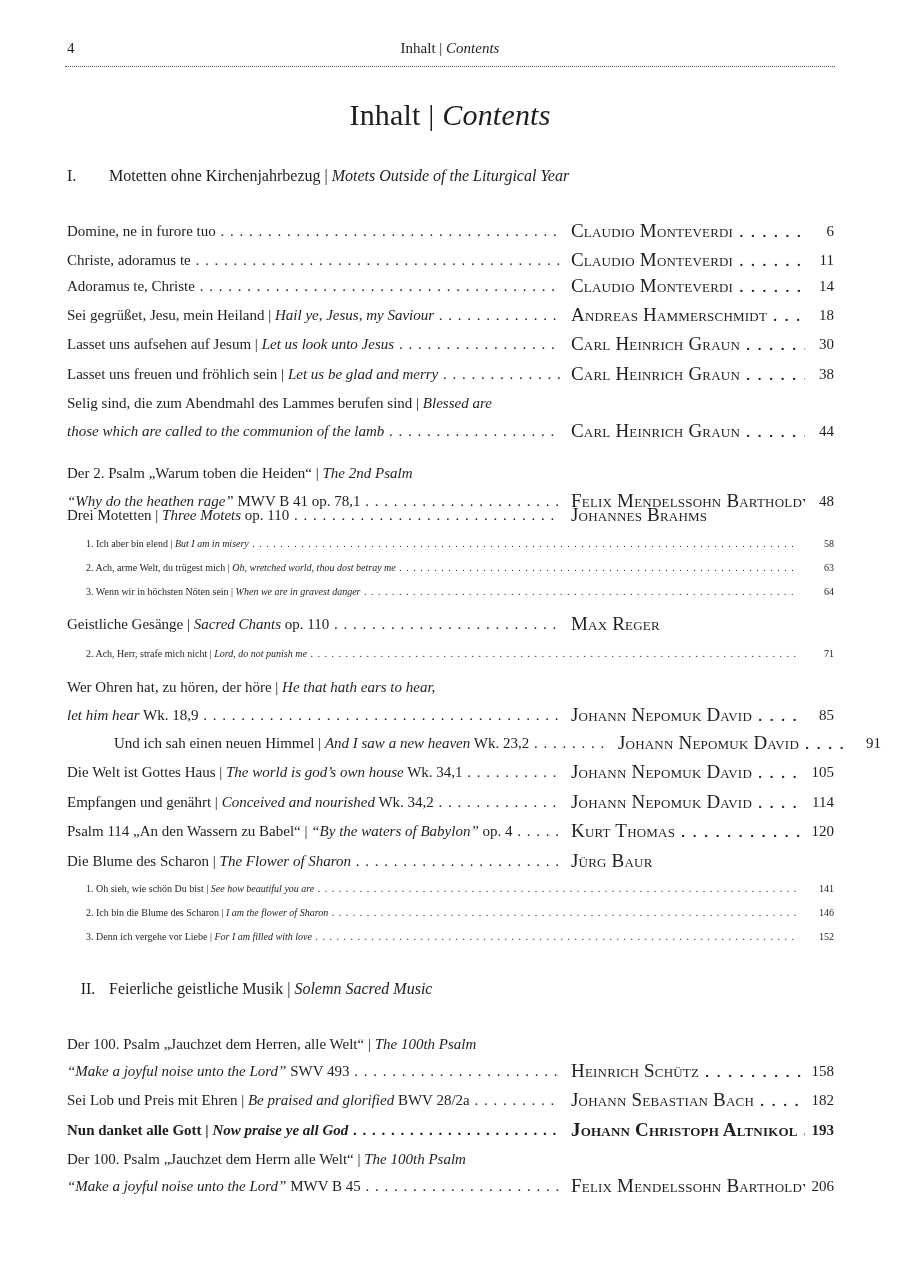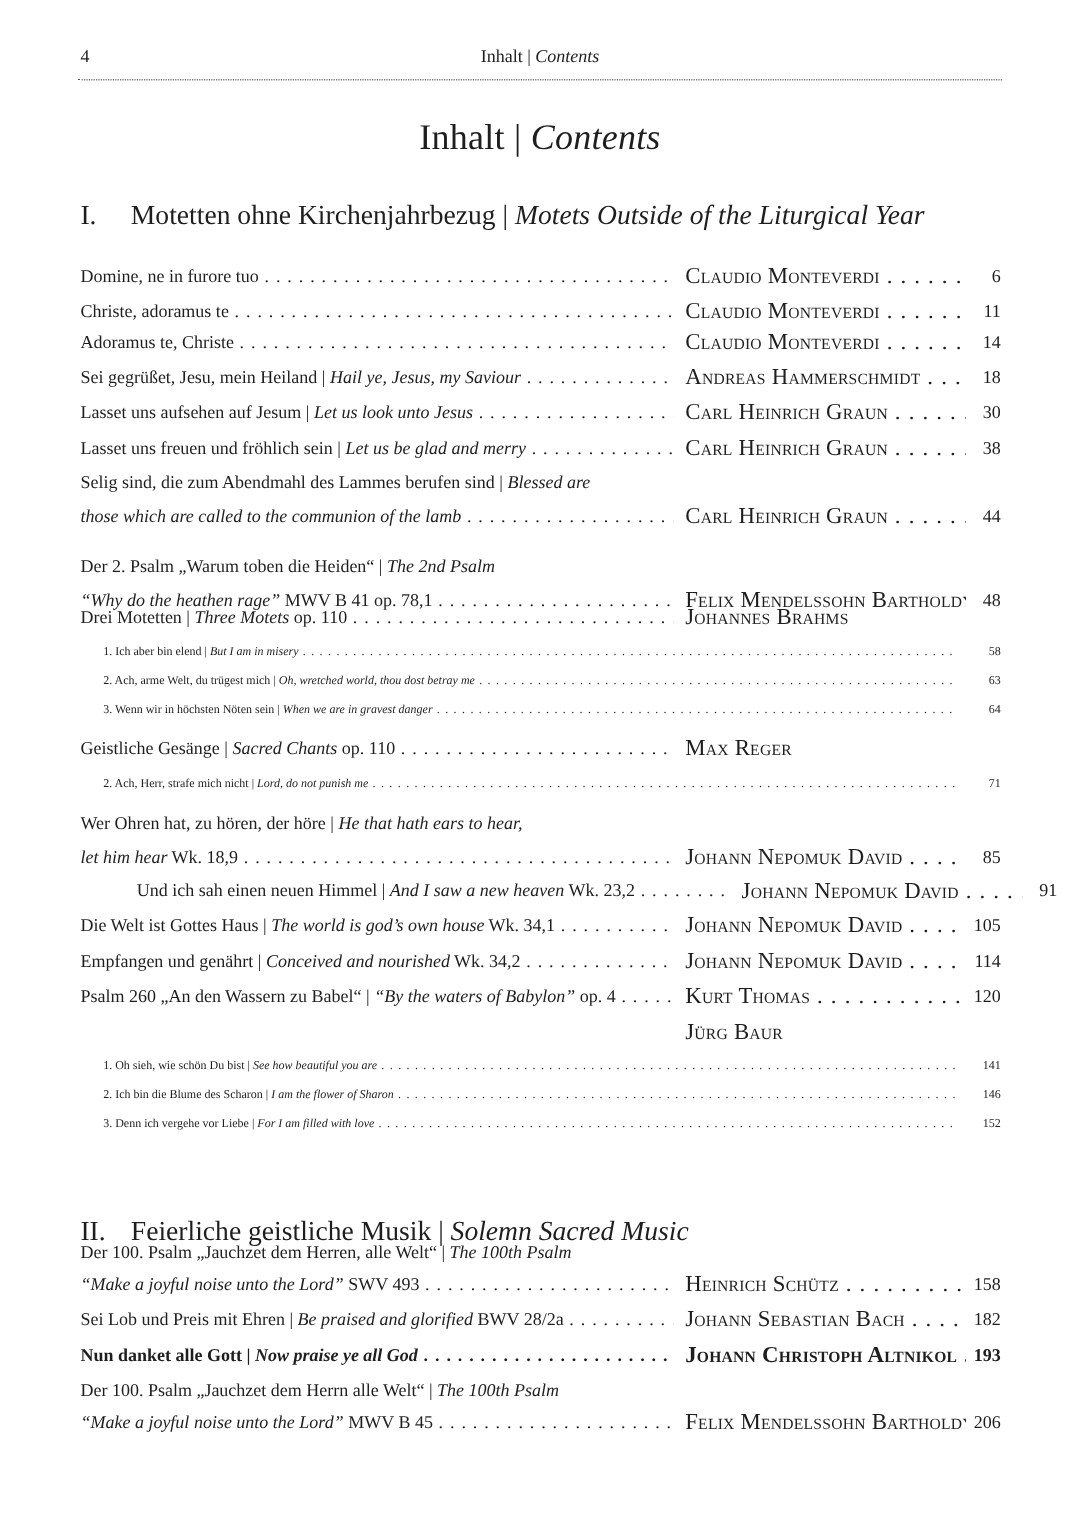--- a/index.html
+++ b/index.html
@@ -13,21 +13,21 @@
     border-bottom: 1px dotted #555;
   }
   .page-num { position: absolute; left: 2px; top: 2px; font-size: 15px; }
   .running-title { position: absolute; left: 0; right: 0; top: 2px; text-align: center; font-size: 15px; }
   .it { font-style: italic; }
   .doc-title {
     position: absolute; left: 0; right: 0; top: 98px; text-align: center;
     font-size: 30px; letter-spacing: 0.2px;
   }
   .section-heading {
-    position: absolute; left: 67px; font-size: 23px; white-space: nowrap;
+    position: absolute; left: 67px; font-size: 16px; white-space: nowrap;
   }
   .section-heading .num { display: inline-block; width: 42px; }
   .entry {
     position: absolute; left: 67px; width: 767px; font-size: 15px; line-height: 20px;
     white-space: nowrap;
   }
   .entry .line { position: relative; height: 20px; }
   .entry .title-wrap {
     position: absolute; left: 0; width: 494px; overflow: hidden; white-space: nowrap;
   }
@@ -186,27 +186,28 @@
     </div>
     <div class="entry" style="top: 792px;">
       <div class="line">
         <div class="title-wrap dots"><span>Empfangen und genährt | </span><span class="it">Conceived and nourished</span><span> Wk. 34,2</span></div>
         <div class="composer dots"><span>Johann Nepomuk David</span></div>
         <span class="pg">114</span>
       </div>
     </div>
     <div class="entry" style="top: 821px;">
       <div class="line">
-        <div class="title-wrap dots"><span>Psalm 260 „An den Wassern zu Babel“ | </span><span class="it">“By the waters of Babylon”</span><span> op. 4</span></div>
+        <div class="title-wrap dots"><span>Psalm 114 „An den Wassern zu Babel“ | </span><span class="it">“By the waters of Babylon”</span><span> op. 4</span></div>
         <div class="composer dots"><span>Kurt Thomas</span></div>
         <span class="pg">120</span>
       </div>
     </div>
     <div class="entry" style="top: 851px;">
       <div class="line">
+        <div class="title-wrap dots"><span>Die Blume des Scharon | </span><span class="it">The Flower of Sharon</span><span></span></div>
         <div class="composer"><span>Jürg Baur</span></div>
       </div>
     </div>
     <div class="entry sub" style="top: 880px;">
       <div class="line">
         <div class="title-wrap dots"><span>1. Oh sieh, wie schön Du bist | </span><span class="it">See how beautiful you are</span></div>
         <span class="pg">141</span>
       </div>
     </div>
     <div class="entry sub" style="top: 904px;">
@@ -214,21 +215,21 @@
         <div class="title-wrap dots"><span>2. Ich bin die Blume des Scharon | </span><span class="it">I am the flower of Sharon</span></div>
         <span class="pg">146</span>
       </div>
     </div>
     <div class="entry sub" style="top: 928px;">
       <div class="line">
         <div class="title-wrap dots"><span>3. Denn ich vergehe vor Liebe | </span><span class="it">For I am filled with love</span></div>
         <span class="pg">152</span>
       </div>
     </div>
-    <div class="section-heading" style="top: 1013px;"><span class="num">II.</span><span>Feierliche geistliche Musik</span><span> | </span><span class="it">Solemn Sacred Music</span></div>
+    <div class="section-heading" style="top: 980px; text-align: center;"><span class="num">II.</span><span>Feierliche geistliche Musik</span><span> | </span><span class="it">Solemn Sacred Music</span></div>
     <div class="entry" style="top: 1034px;">
       <div class="line">
         <div class="title-wrap"><span>Der 100. Psalm „Jauchzet dem Herren, alle Welt“ | </span><span class="it">The 100th Psalm</span><span></span></div>
       </div>
       <div class="line" style="margin-top: 7px;">
         <div class="title-wrap dots"><span></span><span class="it">“Make a joyful noise unto the Lord”</span><span> SWV 493</span></div>
         <div class="composer dots"><span>Heinrich Schütz</span></div>
         <span class="pg">158</span>
       </div>
     </div>

